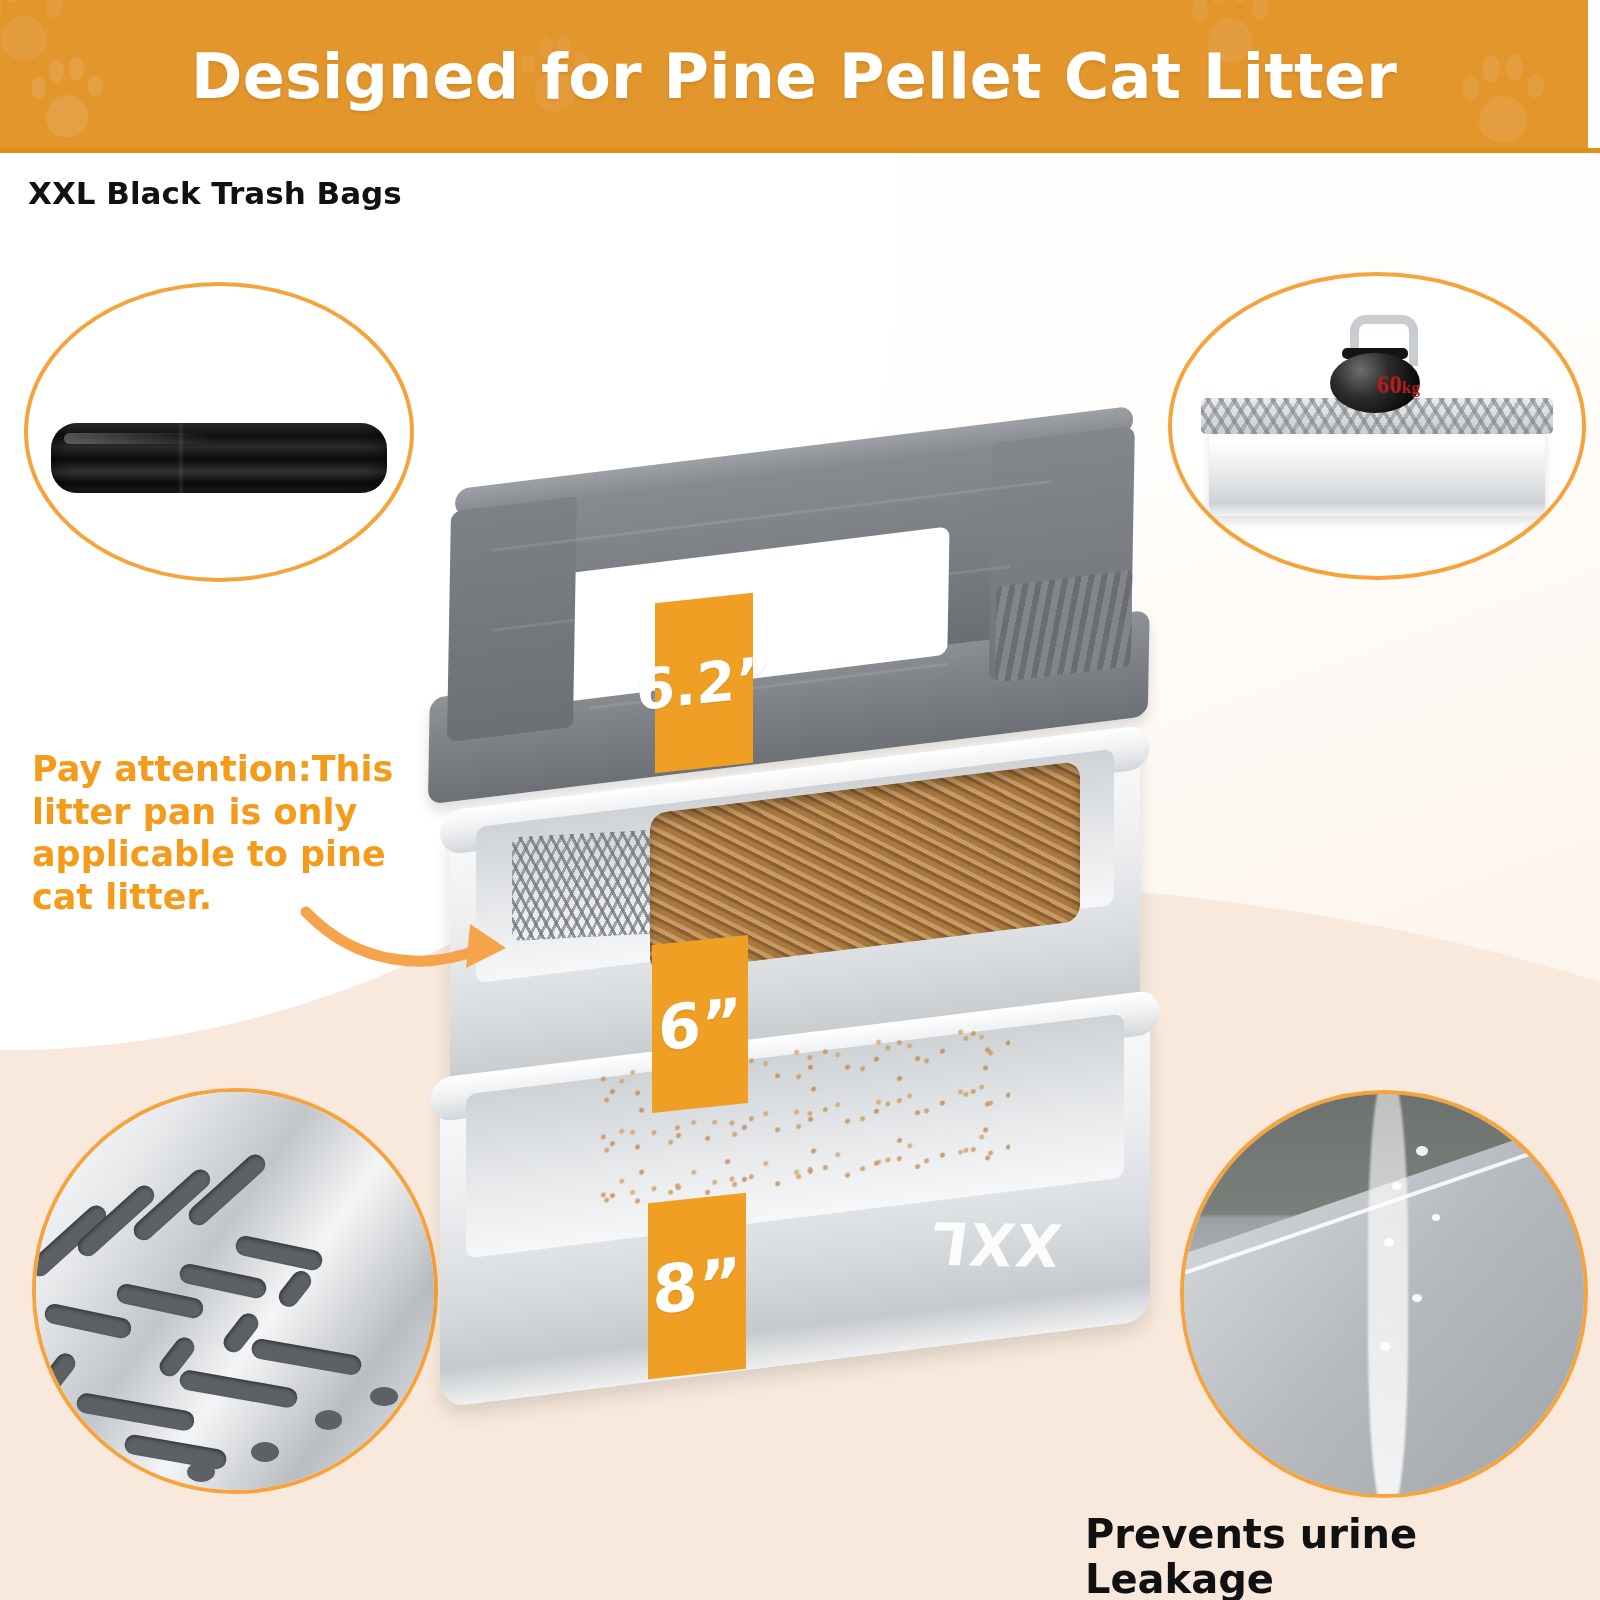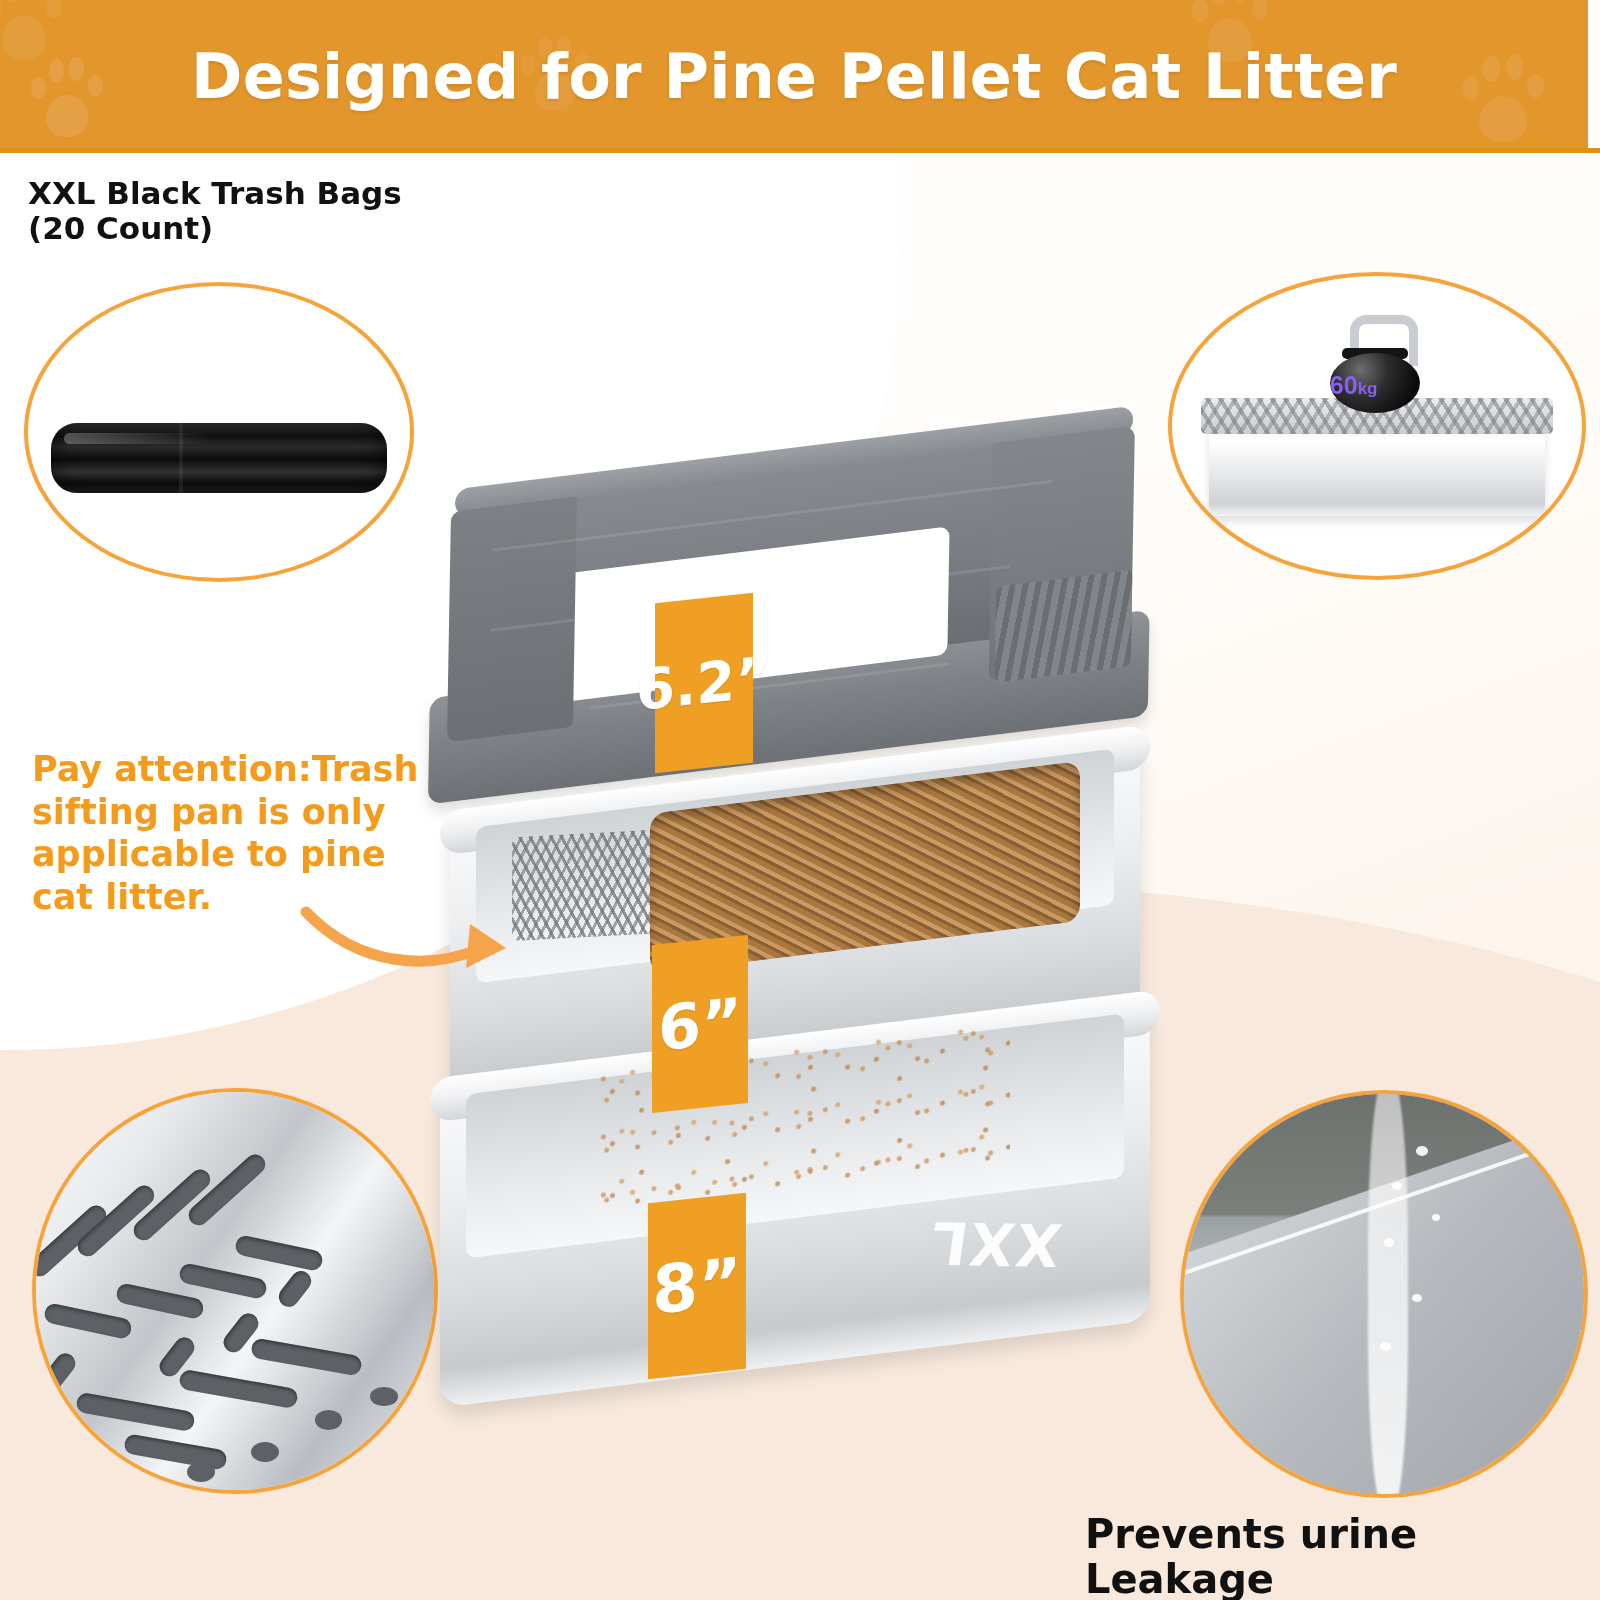--- a/index.html
+++ b/index.html
@@ -98,22 +98,22 @@
     border-radius:50%;
   }
   .kb-handle{
     position:absolute;left:43.5%;top:13%;width:12.2%;height:14%;
     border:9px solid #c9ccd0;border-bottom:none;border-radius:16px 16px 0 0;
     background:transparent;
     box-shadow:inset 0 3px 0 rgba(255,255,255,.6);
   }
   .kb-collar{position:absolute;left:41.5%;top:24%;width:16%;height:3.6%;background:#141414;border-radius:5px;}
   .kb-label{
-    position:absolute;left:38.5%;top:31.5%;width:22%;text-align:left;
-    color:#8b5cf6;font-size:25px;font-weight:700;font-family:Liberation Sans, sans-serif;
+    position:absolute;left:38.5%;top:31.5%;width:22%;text-align:right;
+    color:#b91c1c;font-size:25px;font-weight:700;font-family:Liberation Serif, serif;
   }
   .kb-label sub{font-size:17px;vertical-align:baseline;}
 
   
   .holes-inner{
     position:absolute;inset:0;
     background:linear-gradient(125deg,#fcfcfc 0%,#e7e9eb 22%,#c2c6ca 42%,#f4f5f6 58%,#b9bdc2 78%,#ebedee 100%);
   }
   .slot{position:absolute;background:#5d6166;border-radius:14px;box-shadow:inset 0 2px 4px rgba(0,0,0,.45);}
   .dot{position:absolute;background:#5d6166;border-radius:50%;}
@@ -289,27 +289,26 @@
       <div class="pad" style="left: 26%; top: 8%; width: 20%; height: 26%; background: rgb(232, 169, 90);"></div>
       <div class="pad" style="left: 53%; top: 6%; width: 20%; height: 26%; background: rgb(232, 169, 90);"></div>
       <div class="pad" style="left: 78%; top: 26%; width: 20%; height: 24%; background: rgb(232, 169, 90);"></div>
     </div>
     <div class="banner-title">Designed for Pine Pellet Cat Litter</div>
   </div>
   <div class="banner-stripe"></div>
 
   <div class="hd" id="hd-bags">
     <div>XXL Black Trash Bags</div>
-    <div>(20 Count)</div>
   </div>
 
 
   <div class="hd" id="hd-leak">Prevents urine Leakage</div>
 
-  <div id="note" style="color: rgb(245, 155, 28);">Pay attention:Trash sifting pan is only applicable to pine cat litter.</div>
+  <div id="note" style="color: rgb(245, 155, 28);">Pay attention:This litter pan is only applicable to pine cat litter.</div>
 
   <div class="circle" id="c-bags" style="border-color: rgb(246, 163, 60);">
     <div class="bagroll">
       <div class="shine"></div>
     </div>
   </div>
 
   <div class="circle" id="c-press" style="border-color: rgb(246, 163, 60);">
     <div class="press-pan"></div>
     <div class="press-top"></div>

